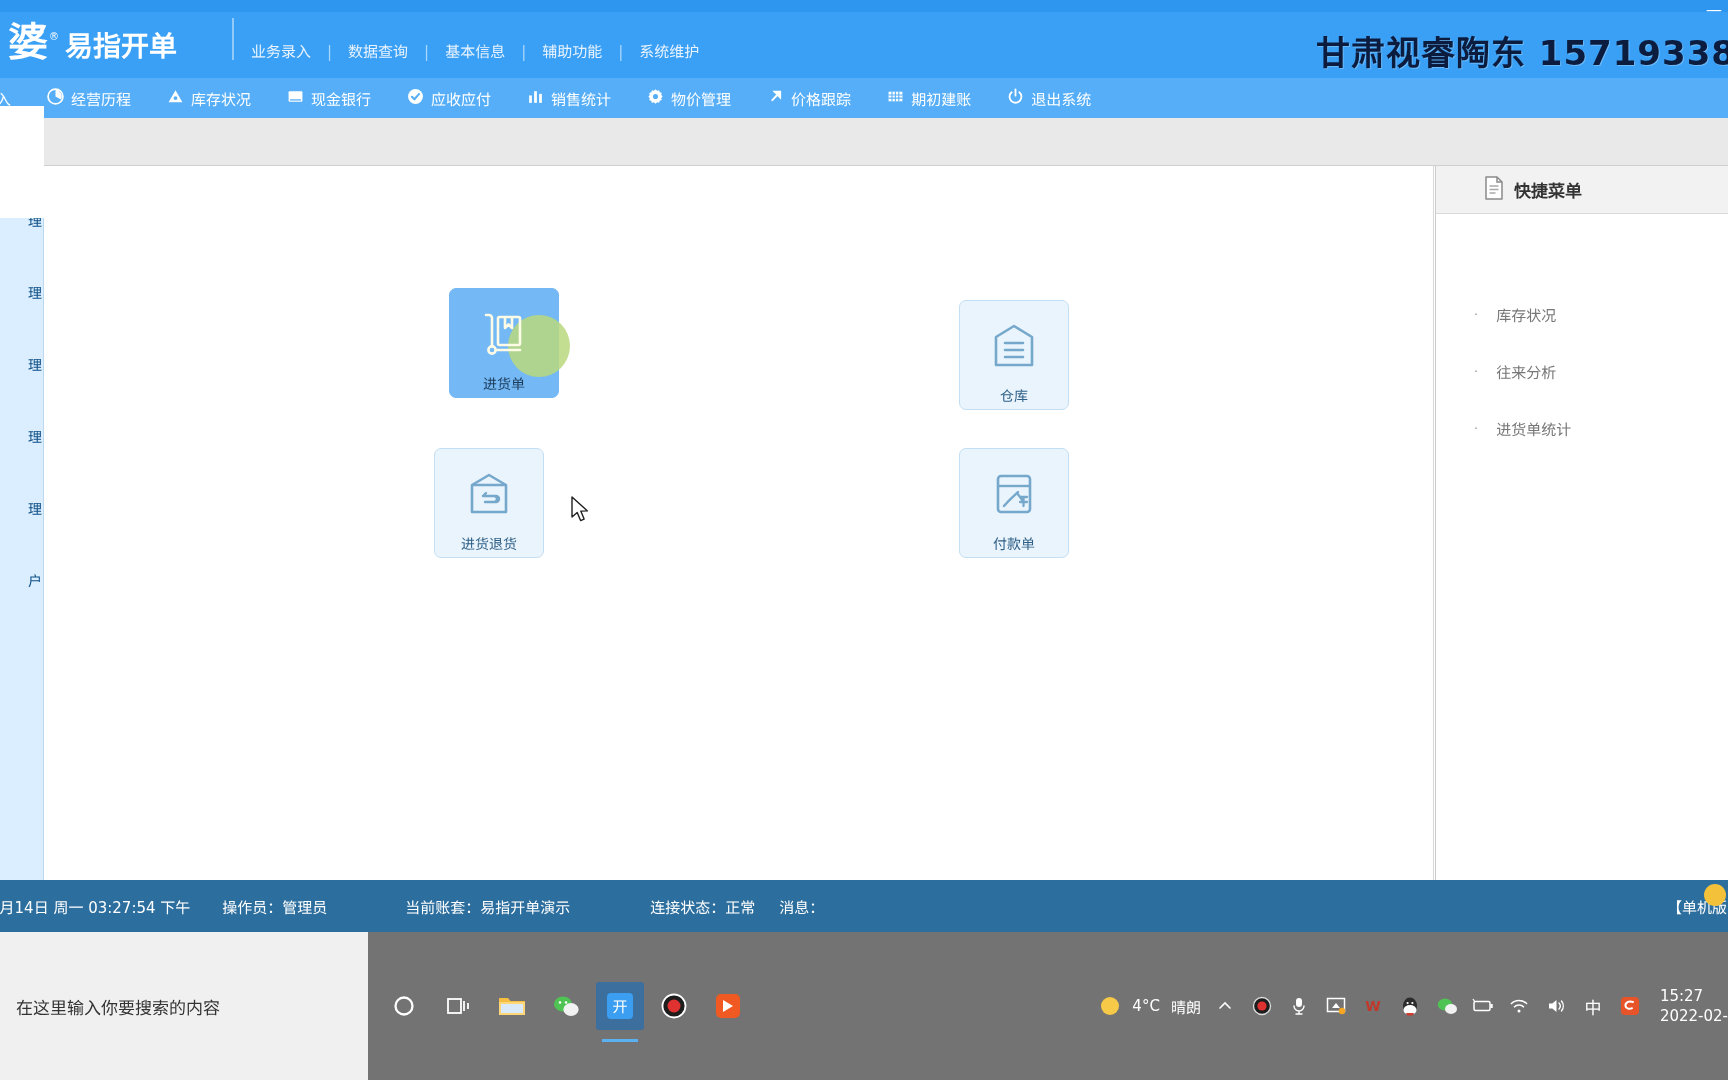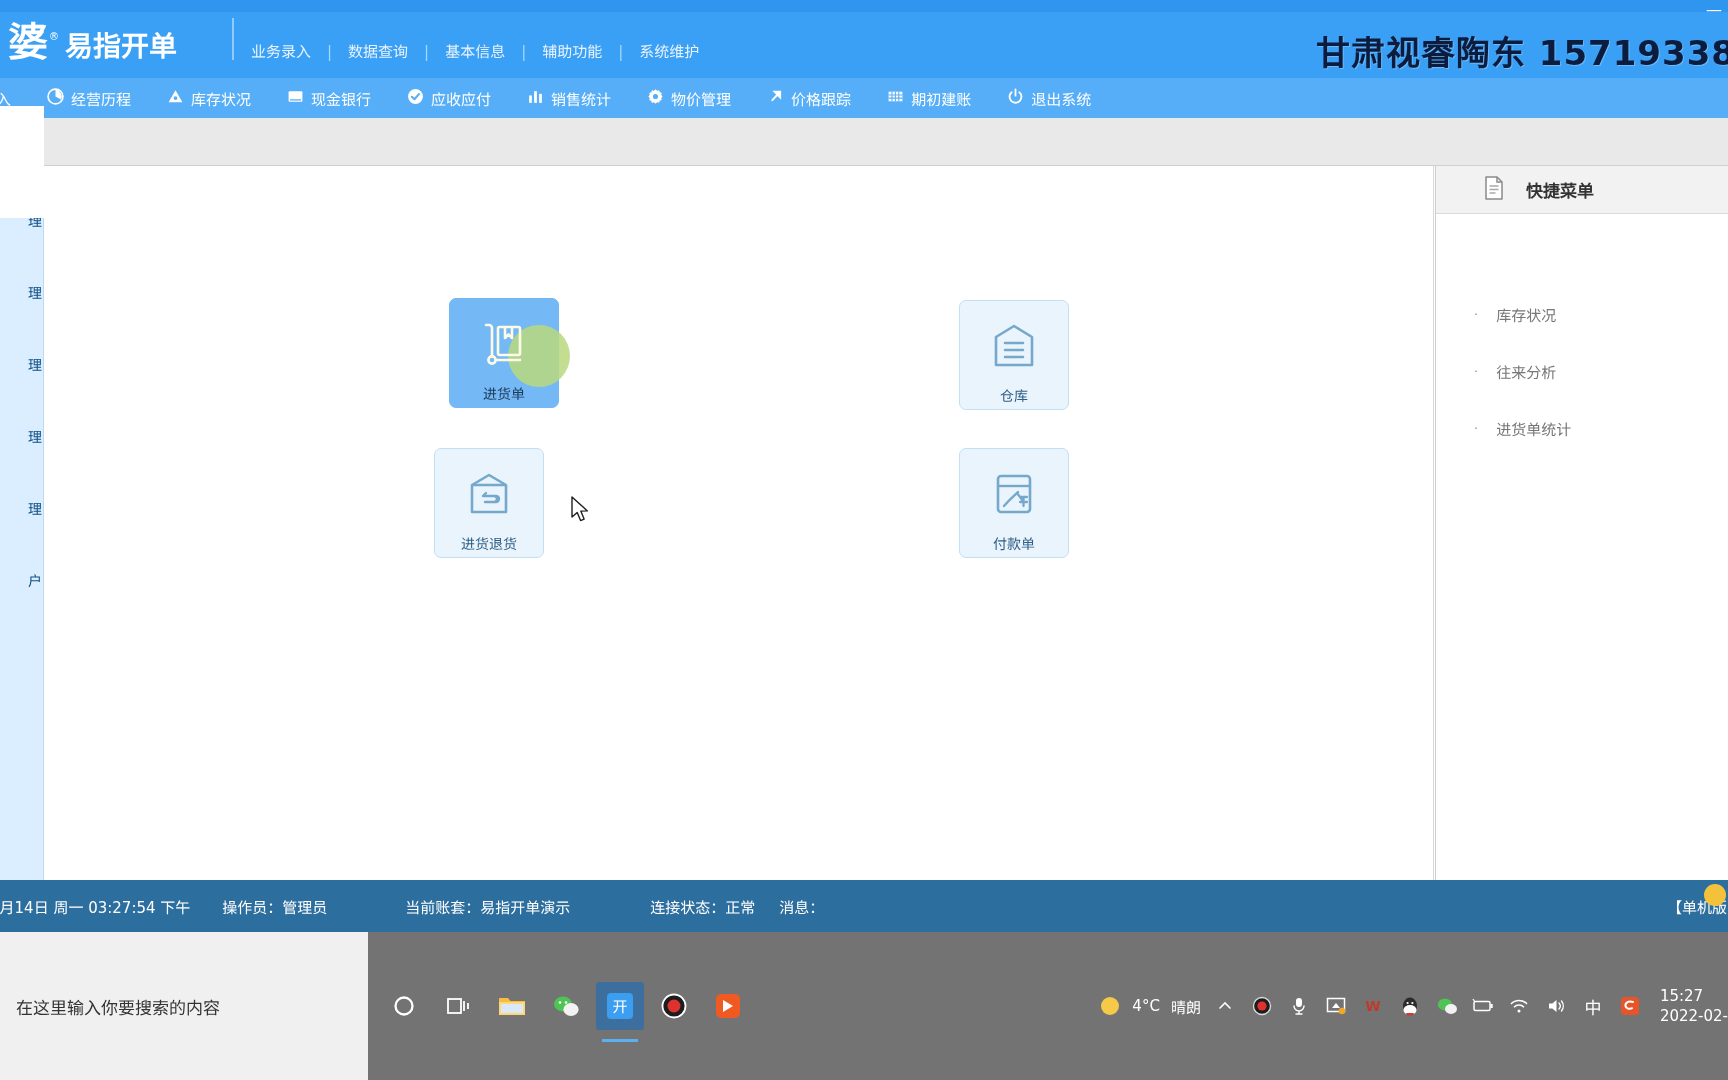--- a/index.html
+++ b/index.html
@@ -147,21 +147,21 @@
   
   .rightpanel {
     position: absolute; left: 1435px; top: 166px;
     width: 293px; height: 714px;
     background: #ffffff;
     border-left: 1px solid #cccccc;
   }
   .rp-header {
     height: 48px; background: #f2f2f2;
     border-bottom: 1px solid #dadada;
-    display: flex; align-items: center; padding-left: 48px; gap: 22px;
+    display: flex; align-items: center; padding-left: 48px; gap: 10px;
   }
   .rp-title { font-size: 17px; color: #333; font-weight: bold; white-space: nowrap;}
   .rp-list { padding-top: 72px; }
   .rp-item {
     display: flex; align-items: center; gap: 18px;
     padding: 0 0 0 38px; height: 57px;
     font-size: 15px; color: #777;
     cursor: pointer;
   }
   .rp-dot { color: #999; font-size: 13px; }
@@ -349,21 +349,21 @@
     <div class="sb-item" style="top:188px">理</div>
     <div class="sb-item" style="top:260px">理</div>
     <div class="sb-item" style="top:332px">理</div>
     <div class="sb-item" style="top:404px">户</div>
   </div>
   <div style="position:absolute;left:0;top:166px;width:44px;height:52px;background:#fff;"></div>
   <div style="position:absolute;left:0;top:196px;width:44px;height:18px;background:#fff;"></div>
 
   <div class="content">
 
-    <div class="tile sel" style="left:405px; top:132px">
+    <div class="tile sel" style="left:405px; top:122px">
       <div class="ic">
         <div class="hl-blob"></div>
         <svg width="54" height="54" viewBox="0 0 54 54" style="position:relative">
           <path d="M9 8 h3 a3 3 0 0 1 3 3 v28" fill="none" stroke="#fdfbe6" stroke-width="2.6" stroke-linecap="round"></path>
           <circle cx="15" cy="43" r="3.6" fill="none" stroke="#fdfbe6" stroke-width="2.6"></circle>
           <path d="M19 43 h24" stroke="#fdfbe6" stroke-width="2.6" stroke-linecap="round"></path>
           <rect x="21" y="10" width="22" height="28" rx="1.5" fill="none" stroke="#fdfbe6" stroke-width="2.6"></rect>
           <path d="M28 10 v11 l3.5-3.5 L35 21 V10" fill="none" stroke="#fdfbe6" stroke-width="2.6" stroke-linejoin="round"></path>
         </svg>
       </div>

